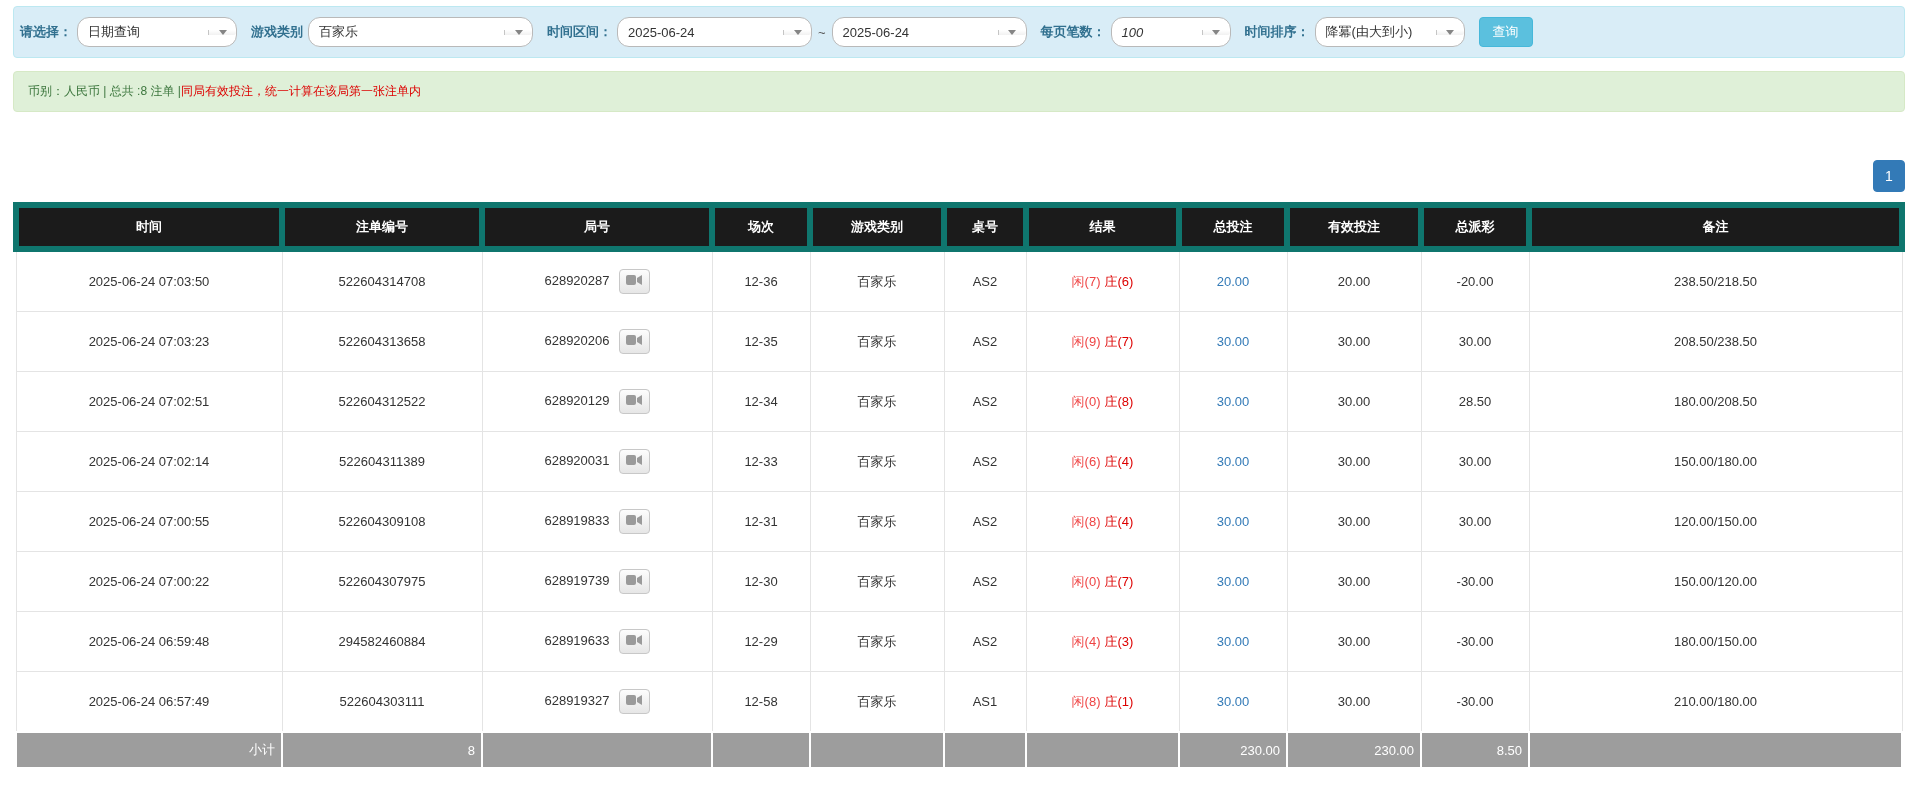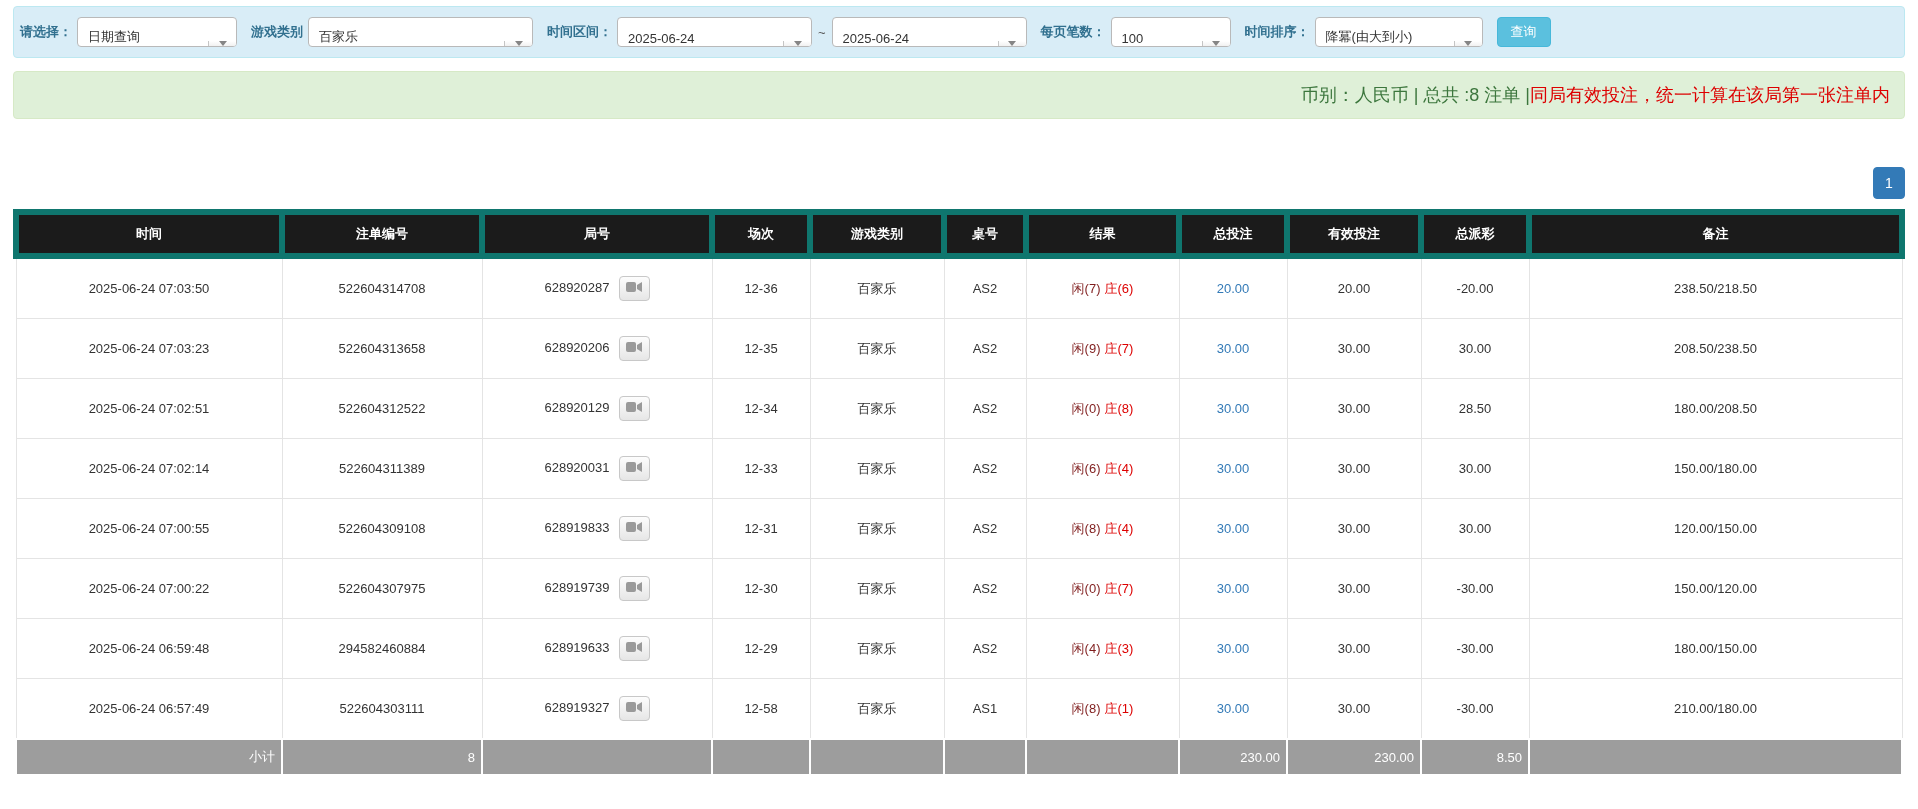--- a/index.html
+++ b/index.html
@@ -30,24 +30,24 @@
   }
   .fgroup { display: flex; align-items: center; margin-right: 14px; }
   .flabel {
     color: #31708f;
     font-weight: bold;
     font-size: 13px;
     margin-right: 5px;
   }
   .select {
     display: inline-flex;
-    align-items: flex-end;
+    align-items: center;
     background: #fff;
     border: 1px solid #b9b9b9;
-    border-radius: 4px;
+    border-radius: 12px;
     height: 30px;
     cursor: pointer;
   }
   .sel-value {
     display: flex;
     align-items: center;
     padding: 0 10px;
     font-size: 13px;
     color: #333;
     flex: 1;
@@ -64,22 +64,22 @@
   }
   .sel-caret::after {
     content: "";
     border-left: 4px solid transparent;
     border-right: 4px solid transparent;
     border-top: 5px solid #858585;
   }
   .w-qtype { width: 160px; }
   .w-game  { width: 225px; }
   .w-date  { width: 195px; }
-  .w-size  { width: 120px; }
-  .w-sort  { width: 168px; }
+  .w-size  { width: 120px; font-style: italic; }
+  .w-sort  { width: 150px; }
   .tilde { margin: 0 6px; color: #555; font-size: 13px; }
   .search-btn {
     background: #5bc0de;
     border: 1px solid #46b8da;
     color: #fff;
     font-size: 13px;
     border-radius: 4px;
     height: 30px;
     padding: 0 13px;
     cursor: pointer;
@@ -87,23 +87,23 @@
   }
 
   
   .status-bar {
     margin-top: 13px;
     background: #dff0d8;
     border: 1px solid #d6e9c6;
     border-radius: 4px;
     padding: 11px 14px;
     display: flex;
-    justify-content: flex-end;
-    align-items: center;
-    font-size: 18px;
+    justify-content: flex-start;
+    align-items: center;
+    font-size: 12px;
     color: #3c763d;
   }
   .status-note { color: #dd0000; }
 
   
   .pagination { margin: 48px 0 10px; text-align: right; }
   .page-btn {
     display: inline-block;
     min-width: 32px;
     padding: 7px 0;
@@ -141,21 +141,21 @@
     overflow: hidden;
   }
   table.records tfoot td {
     background: #9d9d9d;
     color: #fff;
     text-align: right;
     padding: 8px 6px;
     border: 2px solid #fff;
     font-size: 13px;
   }
-  .res-player { color: #7f1d1d; }
+  .res-player { color: #ef4444; }
   .res-banker { color: #dd0000; margin-left: 4px; }
   .bet-link { color: #337ab7; text-decoration: none; cursor: pointer; }
   .neg { color: #dd0000; }
 
   .video-btn {
     display: inline-flex;
     align-items: center;
     justify-content: center;
     width: 31px;
     height: 25px;

